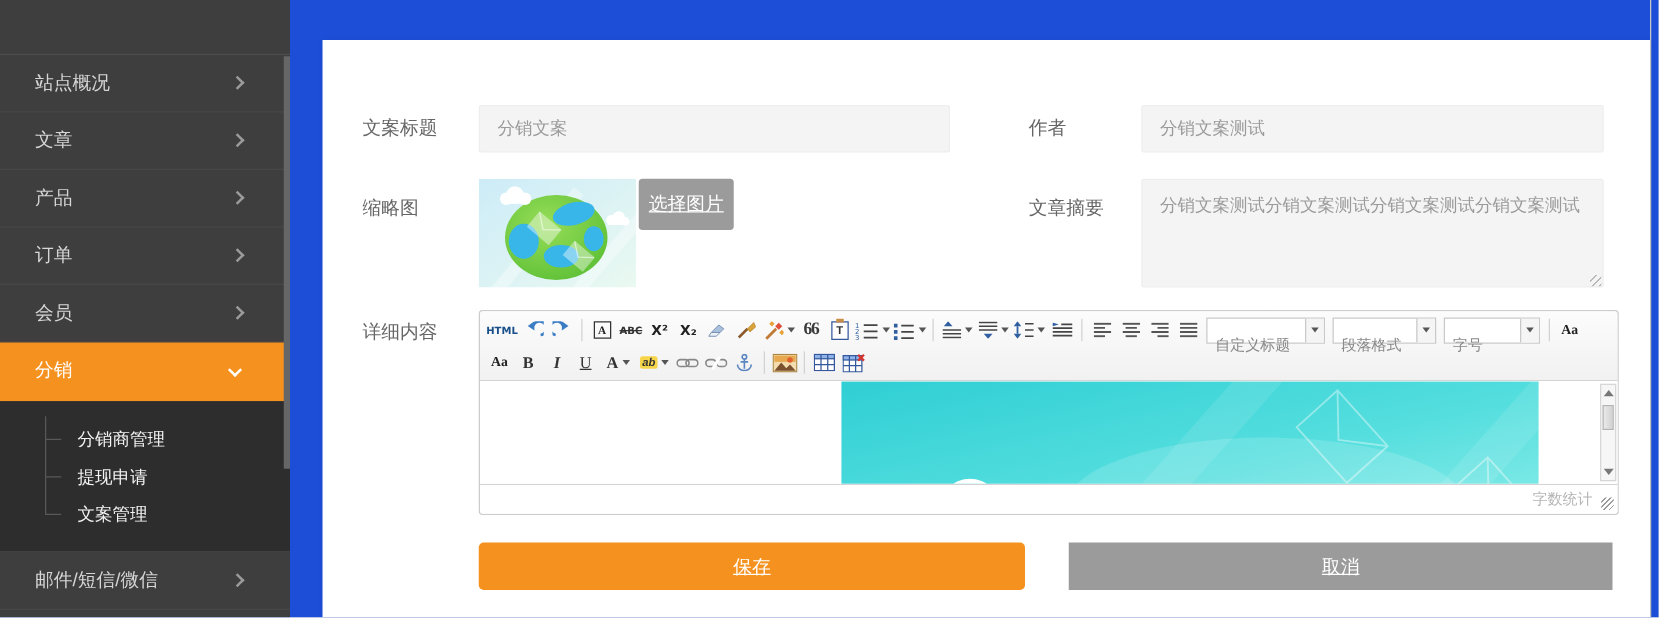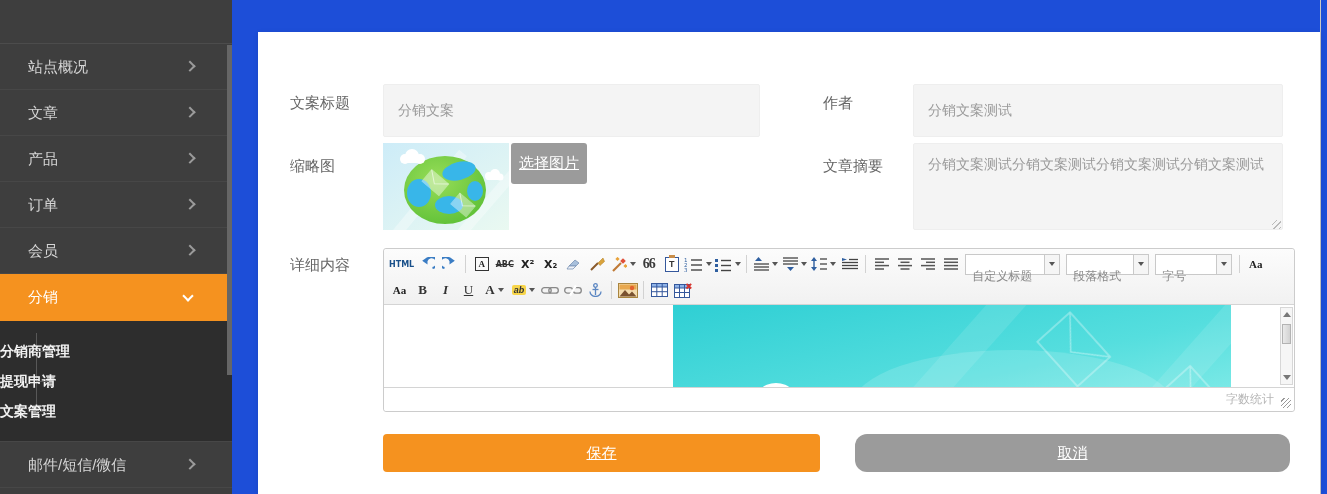--- a/index.html
+++ b/index.html
@@ -12,50 +12,50 @@
   .side-header { height:44px; border-bottom:1px solid #4c4c4c; }
   .side-item { position:relative; height:46px; line-height:45px; padding-left:28px;
     color:#d6d6d6; font-size:15px; cursor:pointer; border-bottom:1px solid #474747; }
   .chev { position:absolute; right:38px; top:50%; width:8px; height:8px;
     border-top:2px solid #9b9b9b; border-right:2px solid #9b9b9b;
     transform:translateY(-60%) rotate(45deg); }
   .side-item.active { background:#f5921f; color:#fff; border-bottom:none; height:47px; }
   .side-item.active .chev { border-color:#fff; transform:translateY(-75%) rotate(135deg); right:40px; }
   .submenu { position:relative; background:#2d2d2d; padding:15px 0; border-bottom:1px solid #474747; }
   .submenu::before { content:""; position:absolute; left:36px; top:12px; height:79px; width:1px; background:#585858; }
-  .sub-item { position:relative; height:30px; line-height:30px; 
-    color:#f2f2f2; font-size:14px; cursor:pointer;font-weight:bold; }
+  .sub-item { position:relative; height:30px; line-height:30px; padding-left:62px;
+    color:#f2f2f2; font-size:14px; cursor:pointer; }
   .sub-item::before { content:""; position:absolute; left:36px; top:50%; width:13px; height:1px; background:#585858; }
   .side-scroll-thumb { position:absolute; right:0; top:45px; width:5px; height:330px; background:#666; }
 
   
   .vline { position:absolute; left:1320px; top:0; width:1px; height:494px; background:#c6c6c6; }
   .card { position:absolute; left:258px; top:32px; width:1062px; height:462px; background:#fff;
     box-shadow:0 1px 5px rgba(0,0,0,.10); }
 
   
   .flabel { position:absolute; color:#666; font-size:15px; }
   .lh38 { height:38px; line-height:38px; }
-  .finput { position:absolute; height:53px; background:#f4f4f4; border:1px solid #eee;
+  .finput { position:absolute; height:38px; background:#f4f4f4; border:1px solid #eee;
     border-radius:2px; padding:0 14px; color:#9a9a9a; font-size:14px; outline:none;
     font-family:"Liberation Sans","DejaVu Sans",sans-serif; }
   .ftextarea { position:absolute; background:#f4f4f4; border:1px solid #eee; border-radius:2px;
     padding:10px 14px; color:#9a9a9a; font-size:14px; resize:none; outline:none; line-height:1.5;
     font-family:"Liberation Sans","DejaVu Sans",sans-serif; }
   .ta-grip { position:absolute; width:9px; height:9px;
     background:repeating-linear-gradient(135deg, transparent 0 3px, #b9b9b9 3px 4px); }
   .thumb-img { position:absolute; left:125px; top:111px; width:126px; height:87px; display:block; }
   .btn { position:absolute; border:none; color:#fff; cursor:pointer; text-align:center;
     font-family:"Liberation Sans","DejaVu Sans",sans-serif;text-decoration:underline; }
   .btn-choose { left:253px; top:111px; width:76px; height:41px; background:#9b9b9b;
     border-radius:3px; font-size:15px; }
   .btn-save { left:125px; top:402px; width:437px; height:38px; background:#f5921f;
     border-radius:4px; font-size:15px; }
   .btn-cancel { left:597px; top:402px; width:435px; height:38px; background:#9b9b9b;
-    border-radius:12px; font-size:15px; }
+    border-radius:0; font-size:15px; }
 
   
   .editor { position:absolute; left:125px; top:216px; width:912px; border:1px solid #ccc;
     border-radius:3px; background:#fff; }
   .toolbar { background:linear-gradient(#fcfcfc,#f1f1f1); border-bottom:1px solid #d4d4d4;
     border-radius:3px 3px 0 0; padding:2px 4px 1px; }
   .trow { display:flex; align-items:center; height:26px; }
   .ti { min-width:21px; height:21px; display:inline-flex; align-items:center; justify-content:center;
     margin:0 1px; cursor:pointer; border-radius:2px; color:#333;
     font-family:"DejaVu Sans",sans-serif; }

